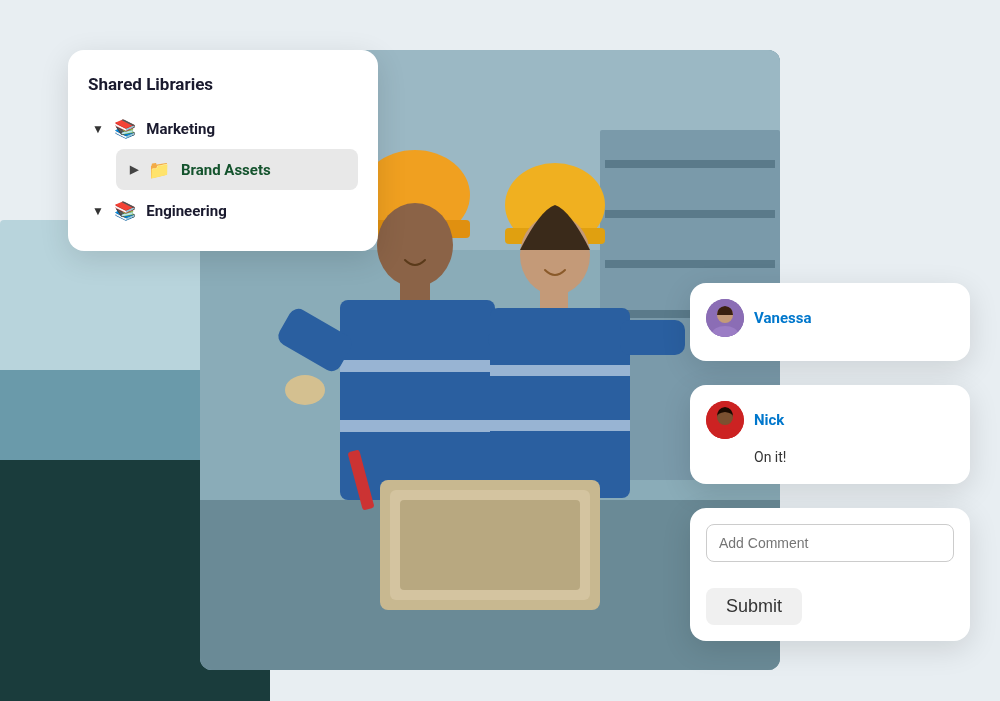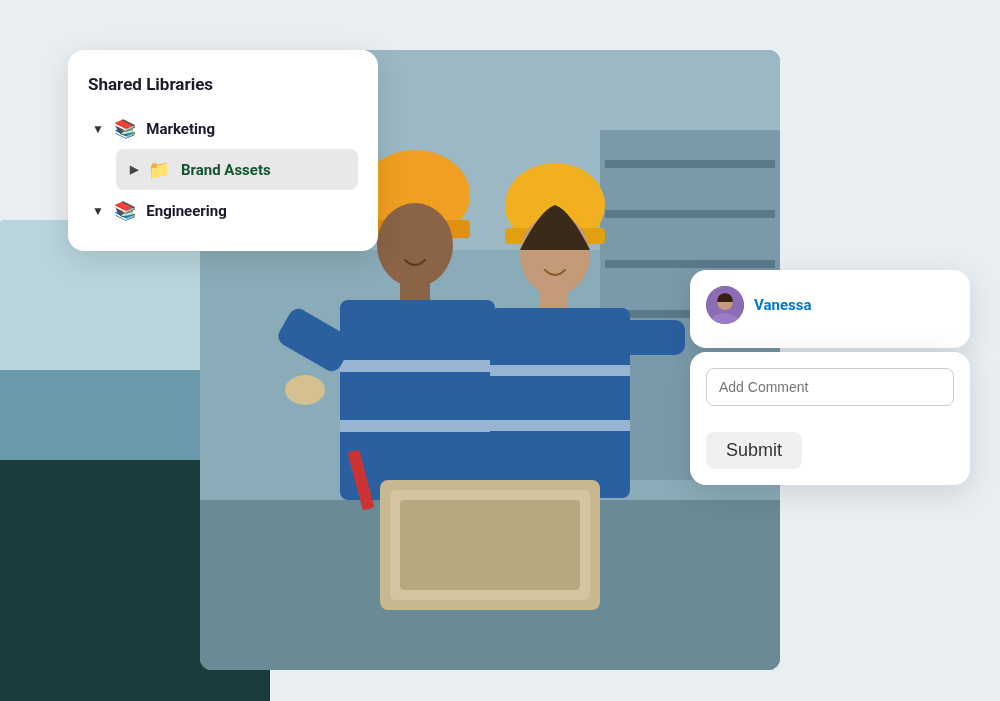--- a/index.html
+++ b/index.html
@@ -137,27 +137,27 @@
 
     .chevron-right {
       font-size: 11px;
       color: #444;
       font-weight: bold;
     }
 
     
     .comments-panel {
       position: absolute;
-      top: 270px;
+      top: 283px;
       right: 30px;
       width: 280px;
       z-index: 10;
       display: flex;
       flex-direction: column;
-      gap: 4px;
+      gap: 24px;
     }
 
     .comment-card {
       background: #ffffff;
       border-radius: 16px;
       padding: 16px;
       box-shadow: 0 8px 30px rgba(0,0,0,0.12);
     }
 
     .comment-header {
@@ -342,19 +342,36 @@
 
           <path d="M11 16 Q11 8 19 7 Q27 8 27 16" fill="#3a2010"></path>
 
           <ellipse cx="19" cy="35" rx="13" ry="8" fill="#9B7DC5"></ellipse>
         </svg>
       </div>
       <span class="commenter-name">Vanessa</span>
     </div>
   </div>
 
+  <div class="comment-card">
+    <div class="comment-header">
+      <div class="avatar avatar-nick">
+        <svg width="38" height="38" viewBox="0 0 38 38" xmlns="http://www.w3.org/2000/svg">
+          <circle cx="19" cy="19" r="19" fill="#cc2222"></circle>
+
+          <circle cx="19" cy="16" r="8" fill="#7a5030"></circle>
+
+          <path d="M11 16 Q11 7 19 6 Q27 7 27 16 Q27 12 19 11 Q11 12 11 16" fill="#1a0a00"></path>
+
+          <ellipse cx="19" cy="35" rx="13" ry="8" fill="#cc2222"></ellipse>
+        </svg>
+      </div>
+      <span class="commenter-name">Nick</span>
+    </div>
+    <div class="comment-text">On it!</div>
+  </div>
 
   <div class="add-comment-card">
     <input class="comment-input" type="text" placeholder="Add Comment" style="">
     <button class="submit-btn">Submit</button>
   </div>
 
 </div>
 
 </body></html>

